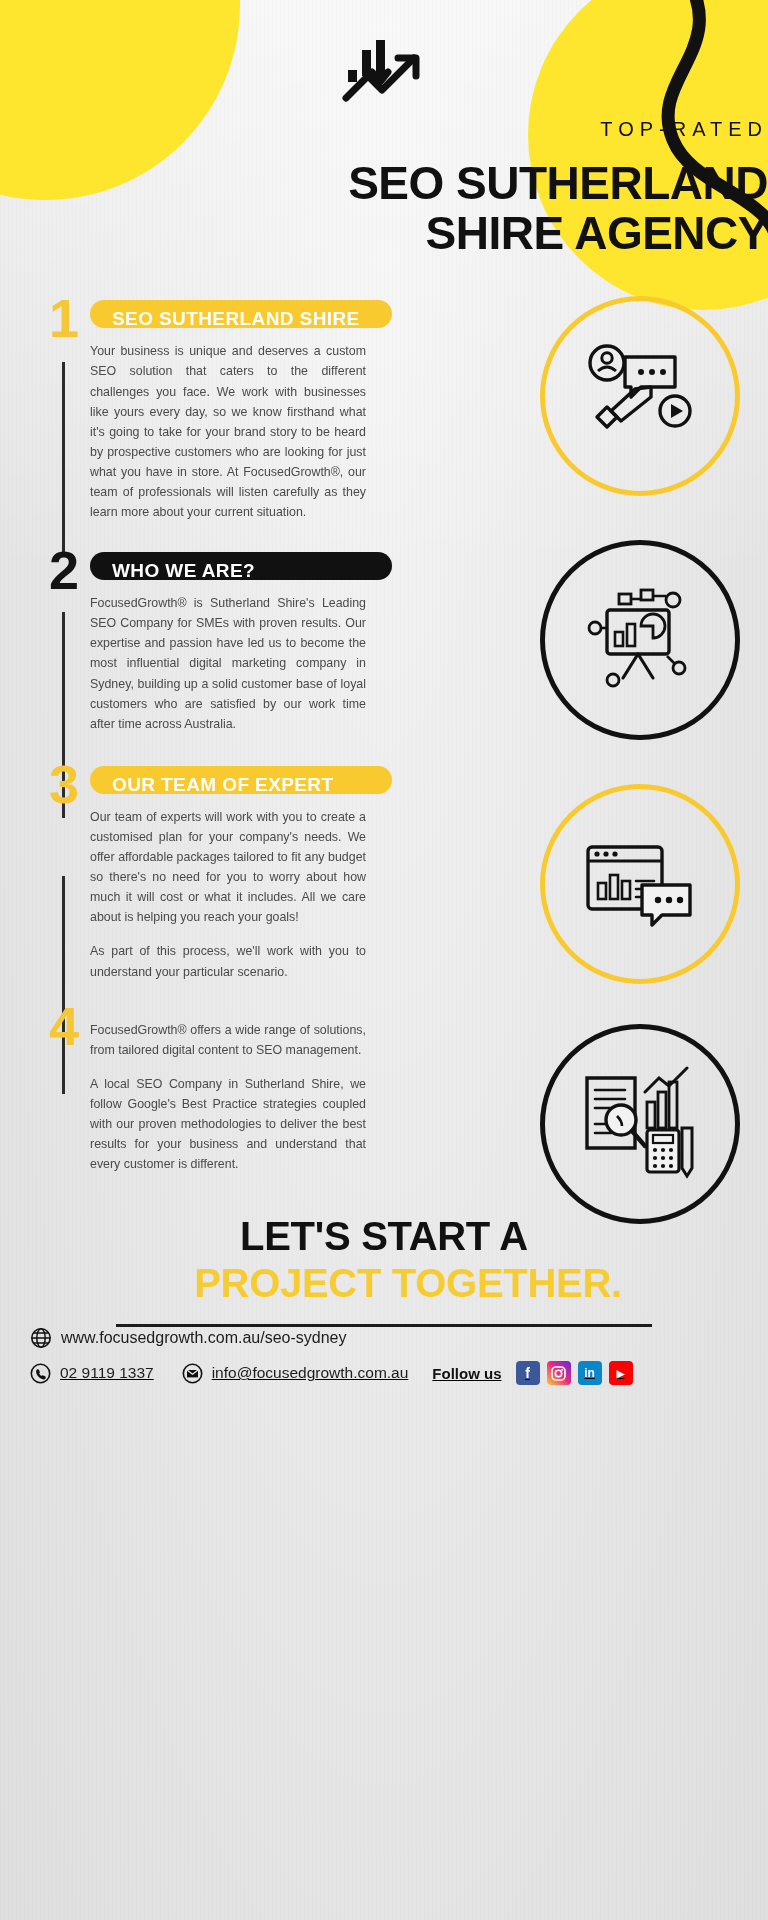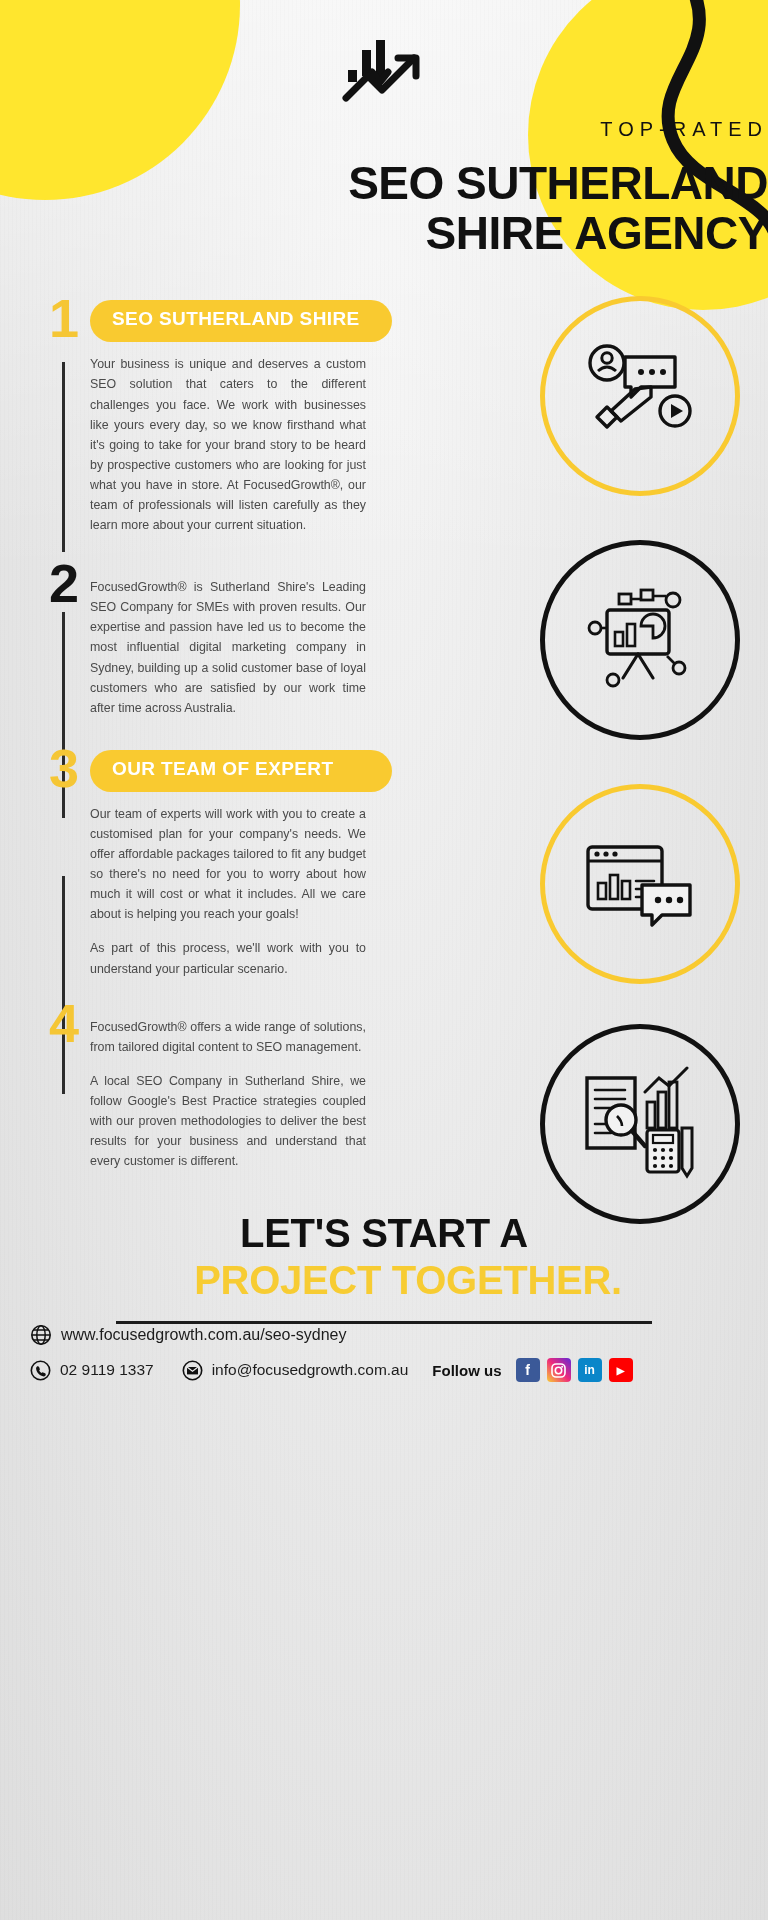--- a/index.html
+++ b/index.html
@@ -66,21 +66,21 @@
     margin-left:38px;
     position:relative; top:-6px;
   }
   .num.yellow { color:#f5c635; }
   .num.black  { color:#141414; }
 
   .sec-body { flex:1 1 auto; padding-right:372px; }
 
   .pill {
     display:inline-block;
-    height:42px; line-height:38px;
+    height:28px; line-height:38px;
     padding:0 22px 0 22px;
     border-radius:22px;
     font-size:19px; font-weight:700; letter-spacing:.4px;
     color:#fff; white-space:nowrap;
     min-width:302px;
   }
   .pill.yellow { background:#f9ca30; }
   .pill.black  { background:#111111; }
 
   .para {
@@ -116,21 +116,21 @@
     padding-left:48px;
   }
   .rule {
     width:536px; height:3px; background:#1c1c1c;
     margin:18px auto 0 auto;
   }
 
   
   .contact { padding-left:30px; }
   .contact-row { display:flex; align-items:center; }
-  .contact-row.r2 { margin-top:12px; }
+  .contact-row.r2 { margin-top:12px;text-decoration:underline; }
   .c-item { display:flex; align-items:center; }
   .c-item + .c-item { margin-left:28px; }
   .c-ico { flex:0 0 auto; margin-right:9px; display:flex; }
   .c-text { font-size:15.5px; color:#1c1c1c; }
   .c-text.web { font-size:16px; }
   .follow { font-size:15px; font-weight:700; color:#111; margin-left:24px; }
   .socials { display:flex; align-items:center; margin-left:14px; }
   .soc {
     width:24px; height:24px; border-radius:4px; margin-right:7px;
     display:flex; align-items:center; justify-content:center;
@@ -267,20 +267,21 @@
           <div class="pill yellow">SEO SUTHERLAND SHIRE</div>
           <p class="para">Your business is unique and deserves a custom SEO solution that caters to the different challenges you face. We work with businesses like yours every day, so we know firsthand what it's going to take for your brand story to be heard by prospective customers who are looking for just what you have in store. At FocusedGrowth®, our team of professionals will listen carefully as they learn more about your current situation.</p>
         </div>
       </div>
     </div>
 
     <div class="section" style="margin-top:30px;">
       <div class="sec-row">
         <div class="num black">2</div>
         <div class="sec-body">
+          <div class="pill black">WHO WE ARE?</div>
           <p class="para">FocusedGrowth® is Sutherland Shire's Leading SEO Company for SMEs with proven results. Our expertise and passion have led us to become the most influential digital marketing company in Sydney, building up a solid customer base of loyal customers who are satisfied by our work time after time across Australia.</p>
         </div>
       </div>
     </div>
 
     <div class="section" style="margin-top:32px;">
       <div class="sec-row">
         <div class="num yellow">3</div>
         <div class="sec-body">
           <div class="pill yellow">OUR TEAM OF EXPERT</div>

